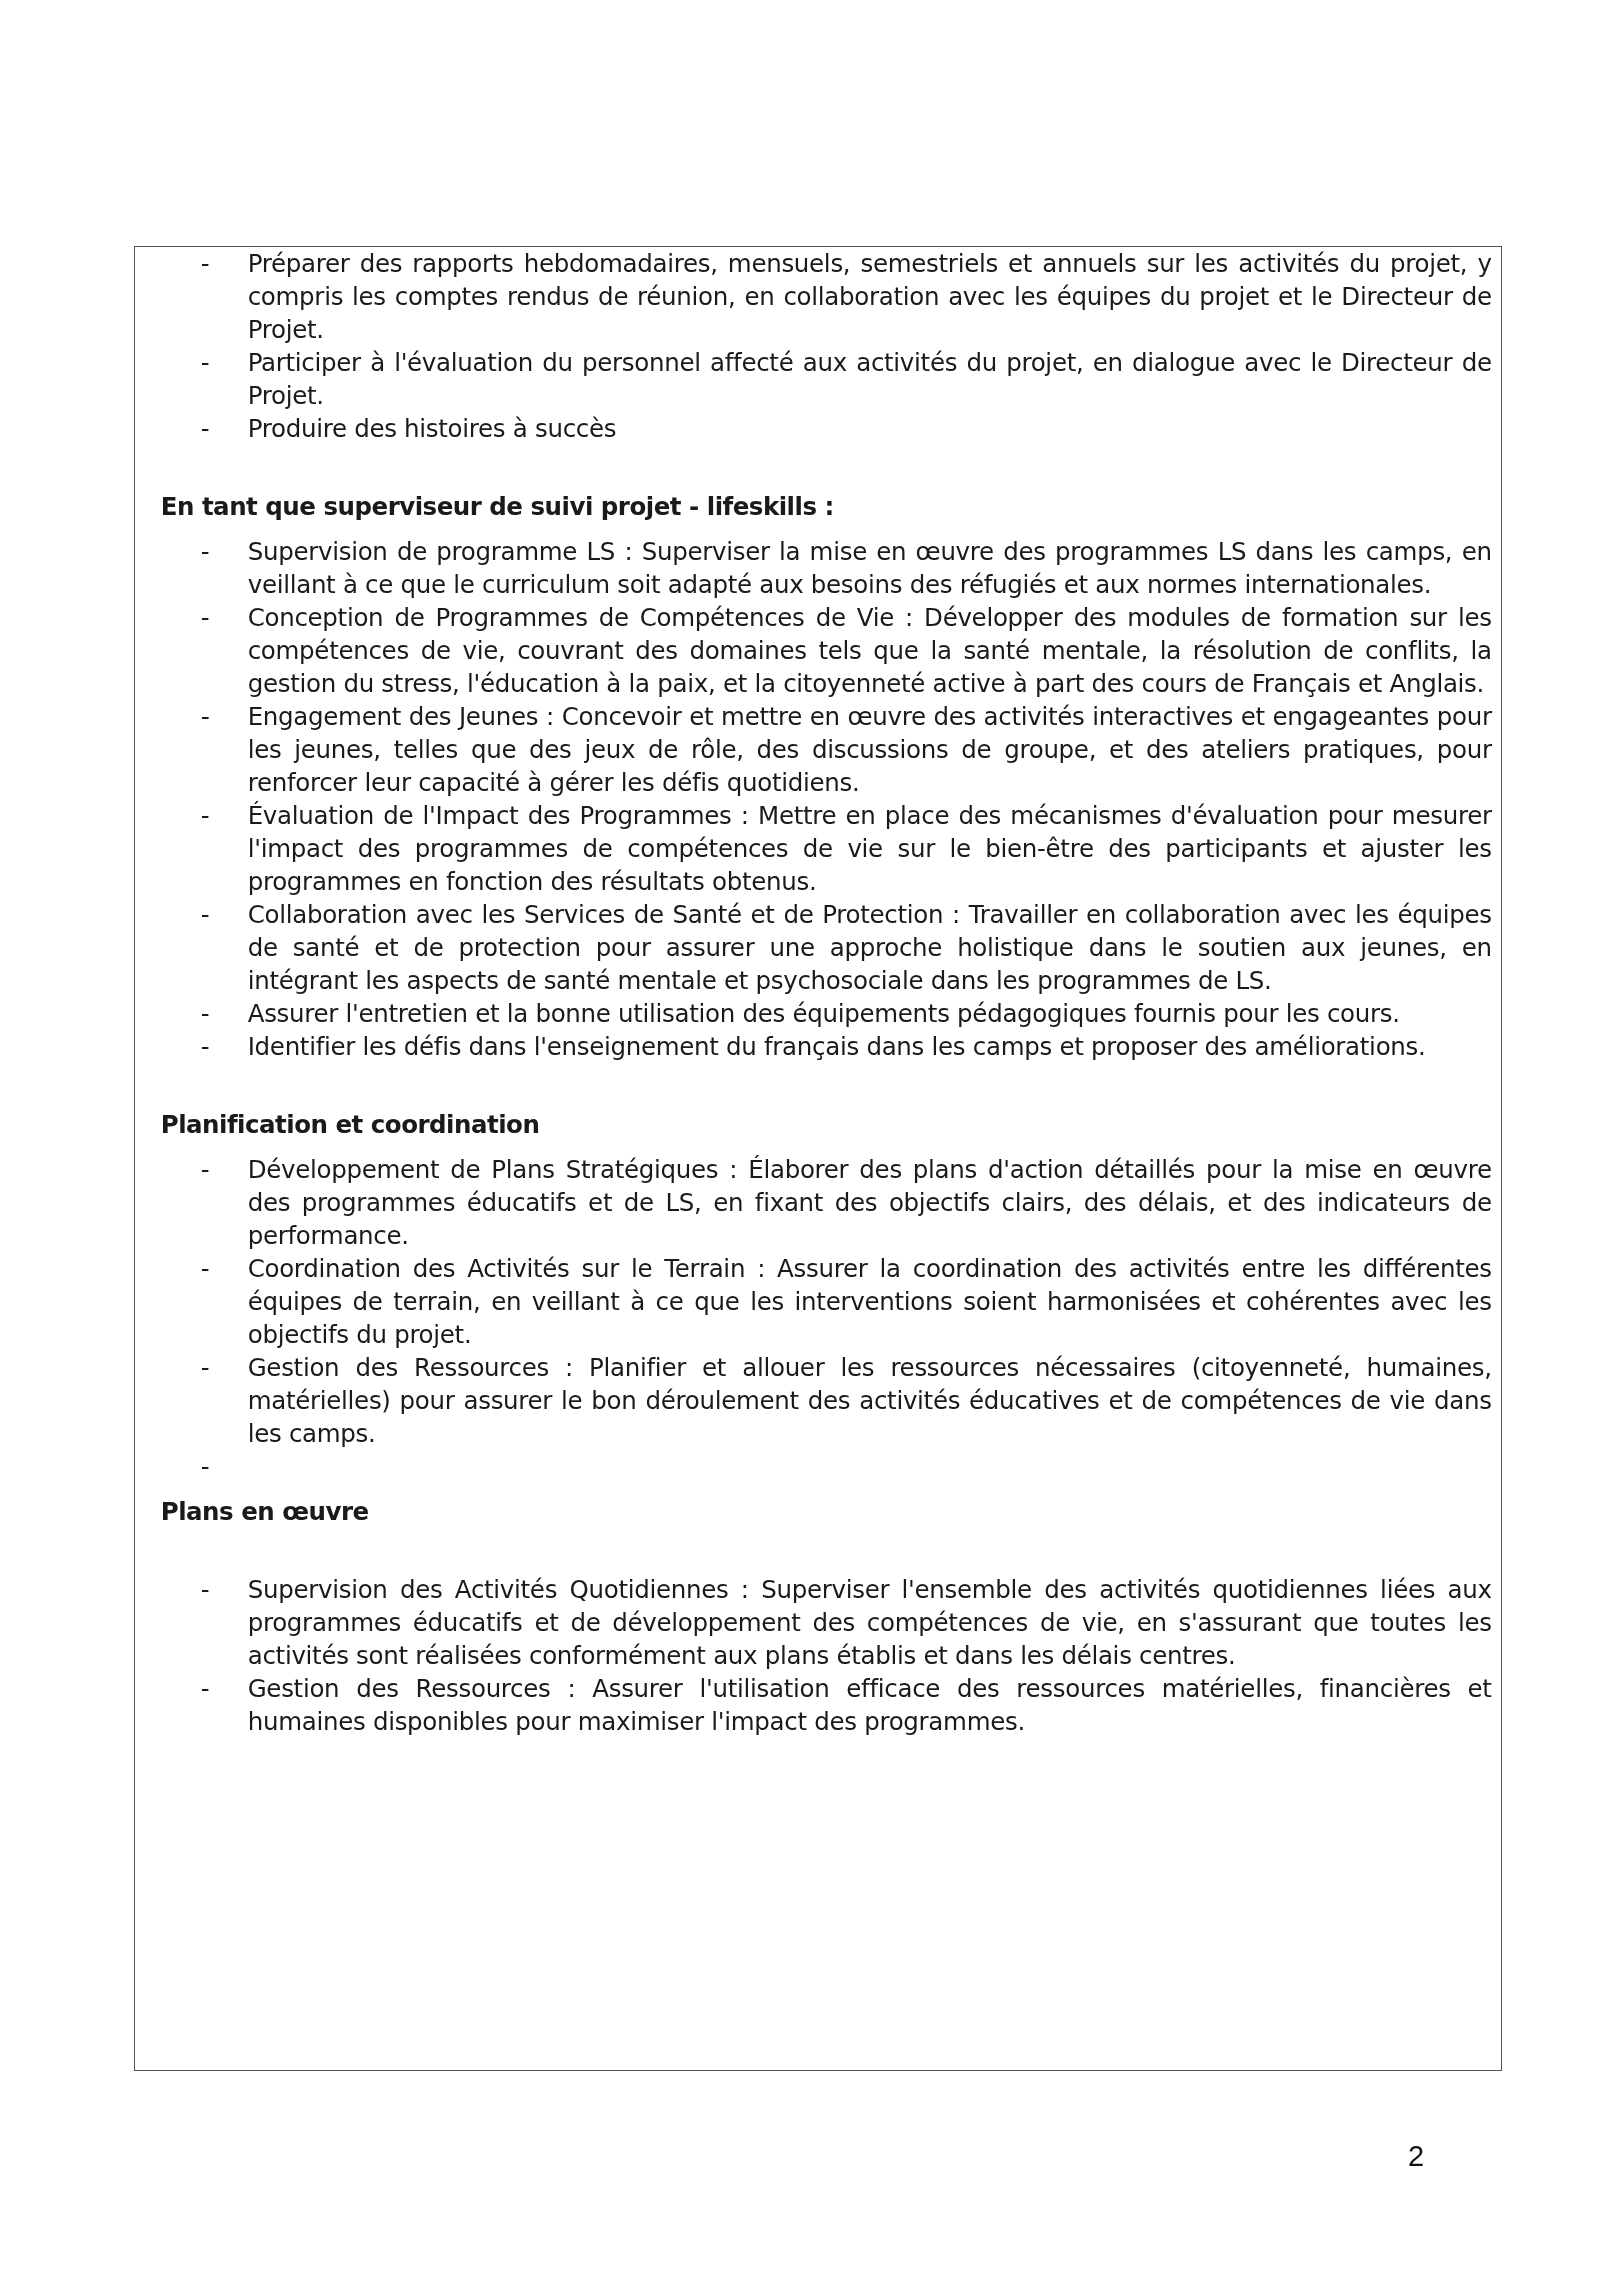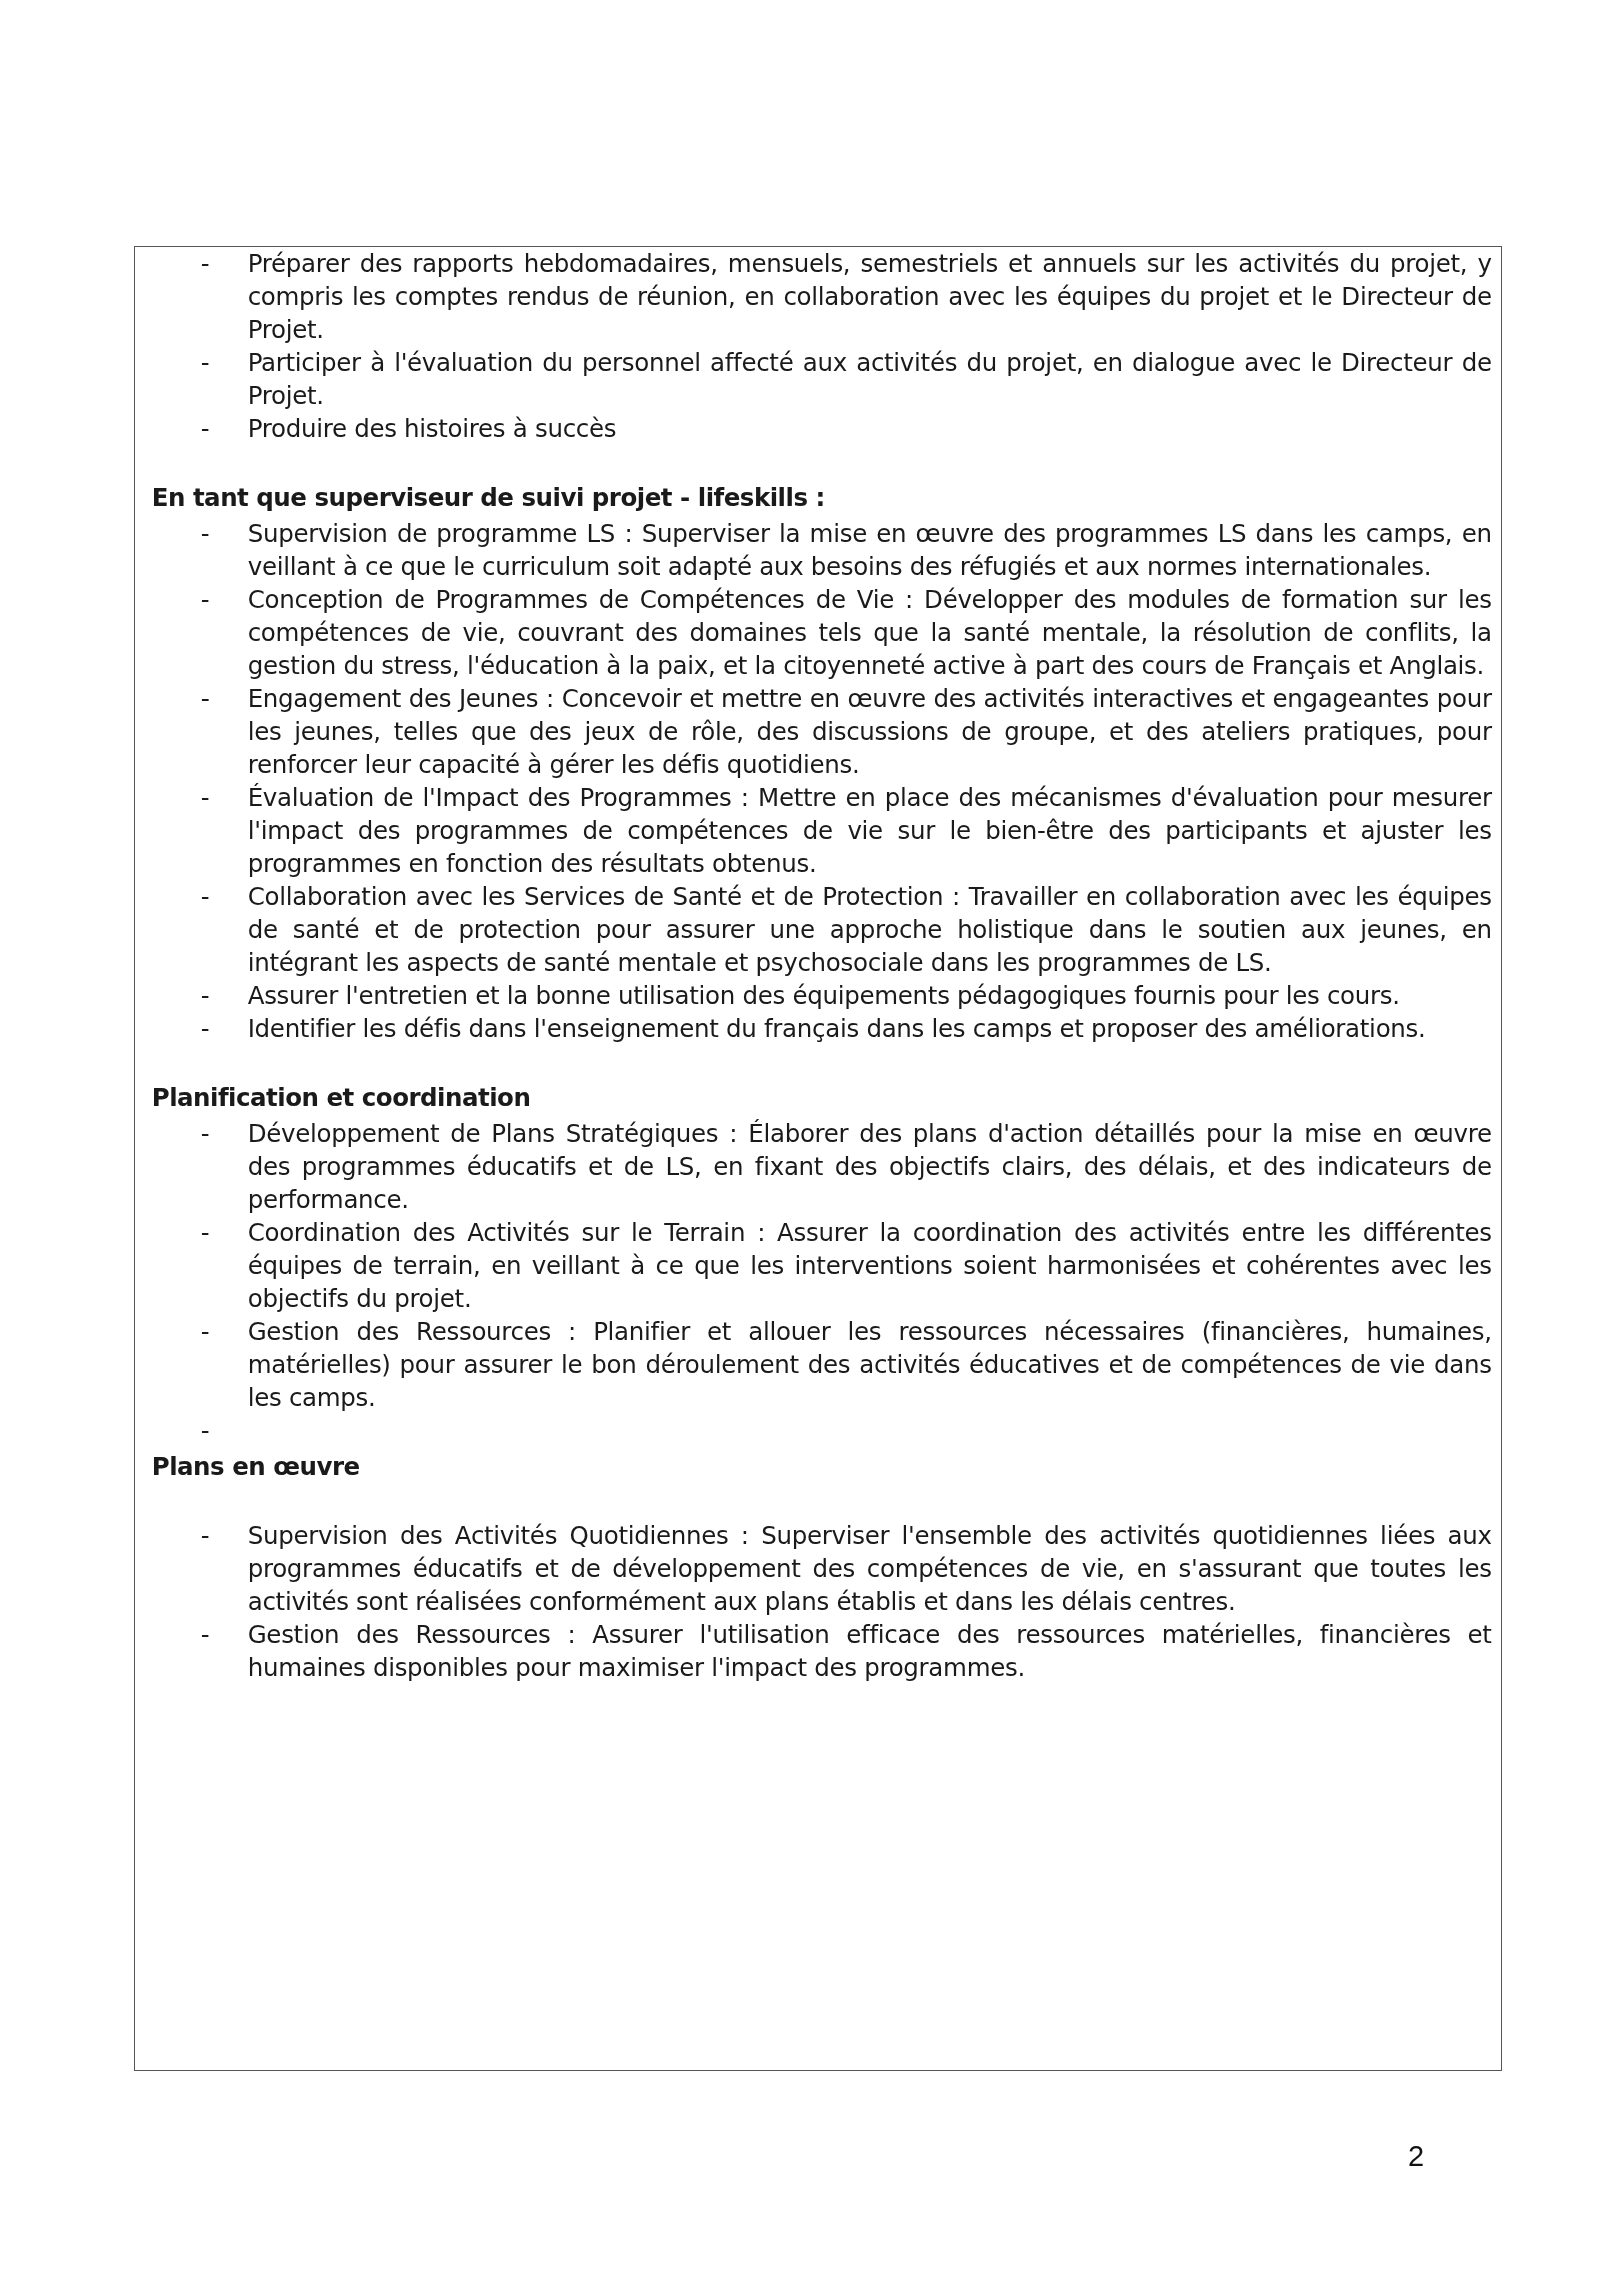--- a/index.html
+++ b/index.html
@@ -3,21 +3,21 @@
 <meta charset="utf-8">
 <style>
   html, body { margin: 0; padding: 0; background: #ffffff; }
   body { width: 1621px; height: 2292px; position: relative; overflow: hidden;
          font-family: "DejaVu Sans", sans-serif; color: #1a1a1a; }
   .page { position: absolute; left: 0; top: 0; width: 1621px; height: 2292px; background: #fff; }
   .box { position: absolute; left: 134px; top: 246px; width: 1368px; height: 1825px;
          border: 1.5px solid #555; box-sizing: border-box; }
   .content { position: absolute; left: 13.7px; top: 0px; width: 1343px;
              font-size: 24.5px; line-height: 33px; letter-spacing: -0.3px; }
-  .heading { font-weight: bold; margin: 3px; letter-spacing: -0.5px; }
+  .heading { font-weight: bold; margin: 12px; letter-spacing: -0.5px; }
   ul.items { list-style: none; margin: 0; padding: 0; }
   ul.items li { position: relative; padding-left: 99px; text-align: justify; }
   ul.items li .dash { position: absolute; left: 52px; top: 0; }
   .gap { height: 33px; }
   .page-number { position: absolute; left: 1408px; top: 2140px; font-family: "Liberation Sans", sans-serif;
                  font-size: 29px; color: #111; }
 </style>
 </head>
 <body>
 
@@ -44,21 +44,21 @@
         <li><span class="dash">-</span><span>Assurer l'entretien et la bonne utilisation des équipements pédagogiques fournis pour les cours.</span></li>
         <li><span class="dash">-</span><span>Identifier les défis dans l'enseignement du français dans les camps et proposer des améliorations.</span></li>
       </ul>
 
       <div class="gap"></div>
 
       <p class="heading">Planification et coordination</p>
       <ul class="items">
         <li><span class="dash">-</span><span>Développement de Plans Stratégiques : Élaborer des plans d'action détaillés pour la mise en œuvre des programmes éducatifs et de LS, en fixant des objectifs clairs, des délais, et des indicateurs de performance.</span></li>
         <li><span class="dash">-</span><span>Coordination des Activités sur le Terrain : Assurer la coordination des activités entre les différentes équipes de terrain, en veillant à ce que les interventions soient harmonisées et cohérentes avec les objectifs du projet.</span></li>
-        <li><span class="dash">-</span><span>Gestion des Ressources : Planifier et allouer les ressources nécessaires (financières, humaines, matérielles) pour assurer le bon déroulement des activités éducatives et de compétences de vie dans les camps.</span></li>
+        <li><span class="dash">-</span><span>Gestion des Ressources : Planifier et allouer les ressources nécessaires (citoyenneté, humaines, matérielles) pour assurer le bon déroulement des activités éducatives et de compétences de vie dans les camps.</span></li>
         <li><span class="dash">-</span></li>
       </ul>
 
       <div class="gap"></div>
 
       <p class="heading">Plans en œuvre</p>
       <div class="gap"></div>
       <ul class="items">
         <li><span class="dash">-</span><span>Supervision des Activités Quotidiennes : Superviser l'ensemble des activités quotidiennes liées aux programmes éducatifs et de développement des compétences de vie, en s'assurant que toutes les activités sont réalisées conformément aux plans établis et dans les délais centres.</span></li>
         <li><span class="dash">-</span><span>Gestion des Ressources : Assurer l'utilisation efficace des ressources matérielles, financières et humaines disponibles pour maximiser l'impact des programmes.</span></li>

